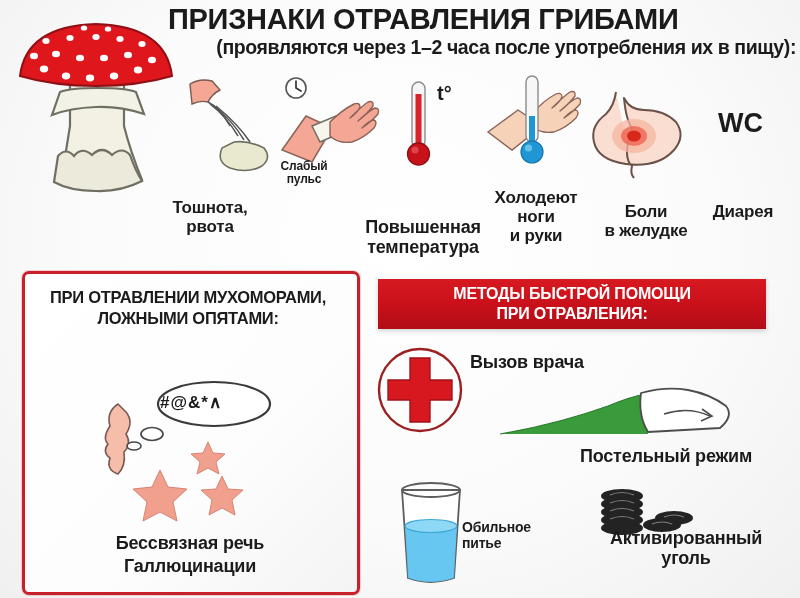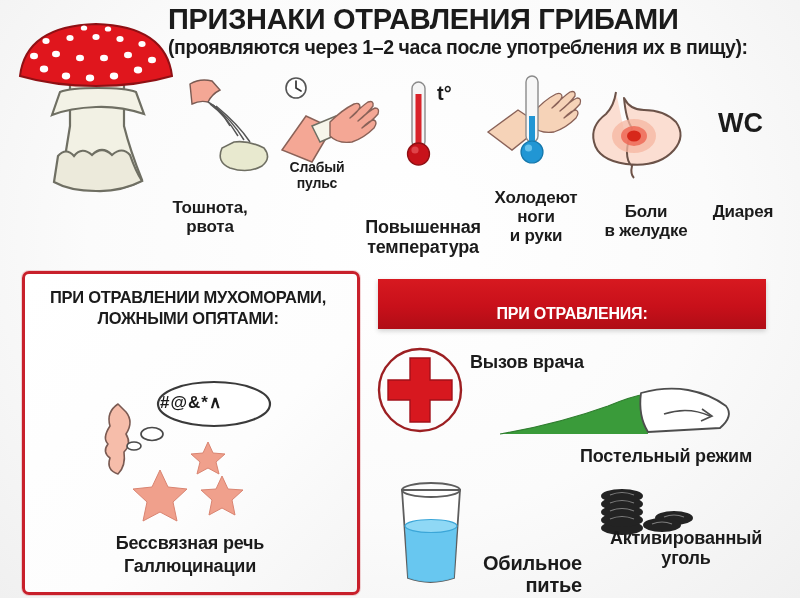--- a/index.html
+++ b/index.html
@@ -20,21 +20,21 @@
   .title{
     position:absolute;left:168px;top:4px;width:628px;
     text-align:left;
     font-size:29px;font-weight:bold;color:#1b1b1b;
     letter-spacing:-0.3px;
     line-height:1.05;
     white-space:nowrap;
   }
   .subtitle{
     position:absolute;left:168px;top:36px;width:628px;
-    text-align:left;
+    text-align:right;
     font-size:19.5px;font-weight:bold;color:#1b1b1b;
     letter-spacing:-0.4px;
     white-space:nowrap;
   }
   
   .cap{
     position:absolute;
     font-weight:bold;color:#1b1b1b;
     text-align:center;
     line-height:1.12;
@@ -143,21 +143,21 @@
       <path d="M2 74 L26 40 L52 52 L32 86 Z" fill="#f4a795" stroke="#8a6258" stroke-width="1.5"></path>
 
       <path d="M32 50 L56 40 L63 56 L40 66 Z" fill="#f7f6ea" stroke="#6f6f63" stroke-width="1.5"></path>
 
       <path d="M50 46 Q62 34 74 28 Q80 26 80 31 Q78 36 70 42
                Q82 30 88 26 Q94 24 93 30 Q88 37 78 45
                Q90 34 95 32 Q100 32 98 38 Q92 45 82 52
                Q90 44 94 44 Q98 46 94 52 Q84 62 72 66 Q58 68 50 60 Z" fill="#f4a795" stroke="#8a6258" stroke-width="1.4" stroke-linejoin="round"></path>
     </svg>
   </div>
-  <div class="cap" style="left:262px;top:160px;width:110px;font-size:14px;">
+  <div class="cap" style="left:249px;top:160px;width:110px;font-size:12px;">
     <span>Слабый</span><br>
     <span>пульс</span>
   </div>
 
   <div style="position:absolute;left:400px;top:78px;width:70px;height:96px;">
     <svg width="70" height="96" viewBox="0 0 70 96">
       <rect x="12" y="4" width="13" height="66" rx="6.5" fill="#f5f5f5" stroke="#8b8b8b" stroke-width="1.4"></rect>
       <rect x="15.5" y="16" width="6" height="56" fill="#d9232a"></rect>
       <circle cx="18.5" cy="76" r="11" fill="#c8121a" stroke="#8f1014" stroke-width="1.3"></circle>
       <circle cx="15" cy="72" r="3.6" fill="#e8585e" opacity=".7"></circle>
@@ -233,21 +233,21 @@
   </div>
   <div class="bubble-text">#@&amp;*∧</div>
 
   <div class="cap" style="left:40px;top:532px;width:300px;font-size:18px;line-height:1.3;">
     <span>Бессвязная речь</span><br>
     <span>Галлюцинации</span>
   </div>
 
   <div class="banner"></div>
   <div class="banner-text">
-    <br>
+    <span>МЕТОДЫ БЫСТРОЙ ПОМОЩИ</span><br>
     <span>ПРИ ОТРАВЛЕНИЯ:</span>
   </div>
 
   <div style="position:absolute;left:376px;top:346px;width:88px;height:88px;">
     <svg width="88" height="88" viewBox="0 0 88 88">
       <circle cx="44" cy="44" r="41" fill="none" stroke="#9c1f22" stroke-width="2.4"></circle>
       <path d="M34 12 h20 v22 h22 v20 h-22 v22 h-20 v-22 h-22 v-20 h22 z" fill="#d7181f" stroke="#a3101a" stroke-width="1.4"></path>
     </svg>
   </div>
   <div class="cap" style="left:470px;top:352px;width:170px;font-size:18px;text-align:left;">Вызов врача</div>
@@ -264,21 +264,21 @@
   <div class="cap" style="left:556px;top:446px;width:220px;font-size:18px;">Постельный режим</div>
 
   <div style="position:absolute;left:392px;top:482px;width:80px;height:108px;">
     <svg width="80" height="108" viewBox="0 0 80 108">
       <path d="M10 8 L16 96 Q38 104 62 96 L68 8 Z" fill="#ffffff" stroke="#5d5d5d" stroke-width="1.8"></path>
       <path d="M13 44 L16 96 Q38 104 62 96 L65 44 Q40 52 13 44 Z" fill="#5bc2ef" opacity=".92"></path>
       <ellipse cx="39" cy="44" rx="26" ry="6.5" fill="#8fd8f5" stroke="#3ba6d8" stroke-width="1.2"></ellipse>
       <ellipse cx="39" cy="8" rx="29" ry="7" fill="none" stroke="#5d5d5d" stroke-width="1.8"></ellipse>
     </svg>
   </div>
-  <div class="cap" style="left:462px;top:552px;width:120px;font-size:20px;text-align:right;">
+  <div class="cap" style="left:462px;top:520px;width:120px;font-size:14px;text-align:left;">
     <span>Обильное</span><br>
     <span>питье</span>
   </div>
 
   <div style="position:absolute;left:596px;top:488px;width:100px;height:48px;">
     <svg width="100" height="48" viewBox="0 0 100 48">
       <g fill="#232323">
         <ellipse cx="26" cy="40" rx="21" ry="7"></ellipse>
         <ellipse cx="26" cy="32" rx="21" ry="7"></ellipse>
         <ellipse cx="26" cy="24" rx="21" ry="7"></ellipse>

